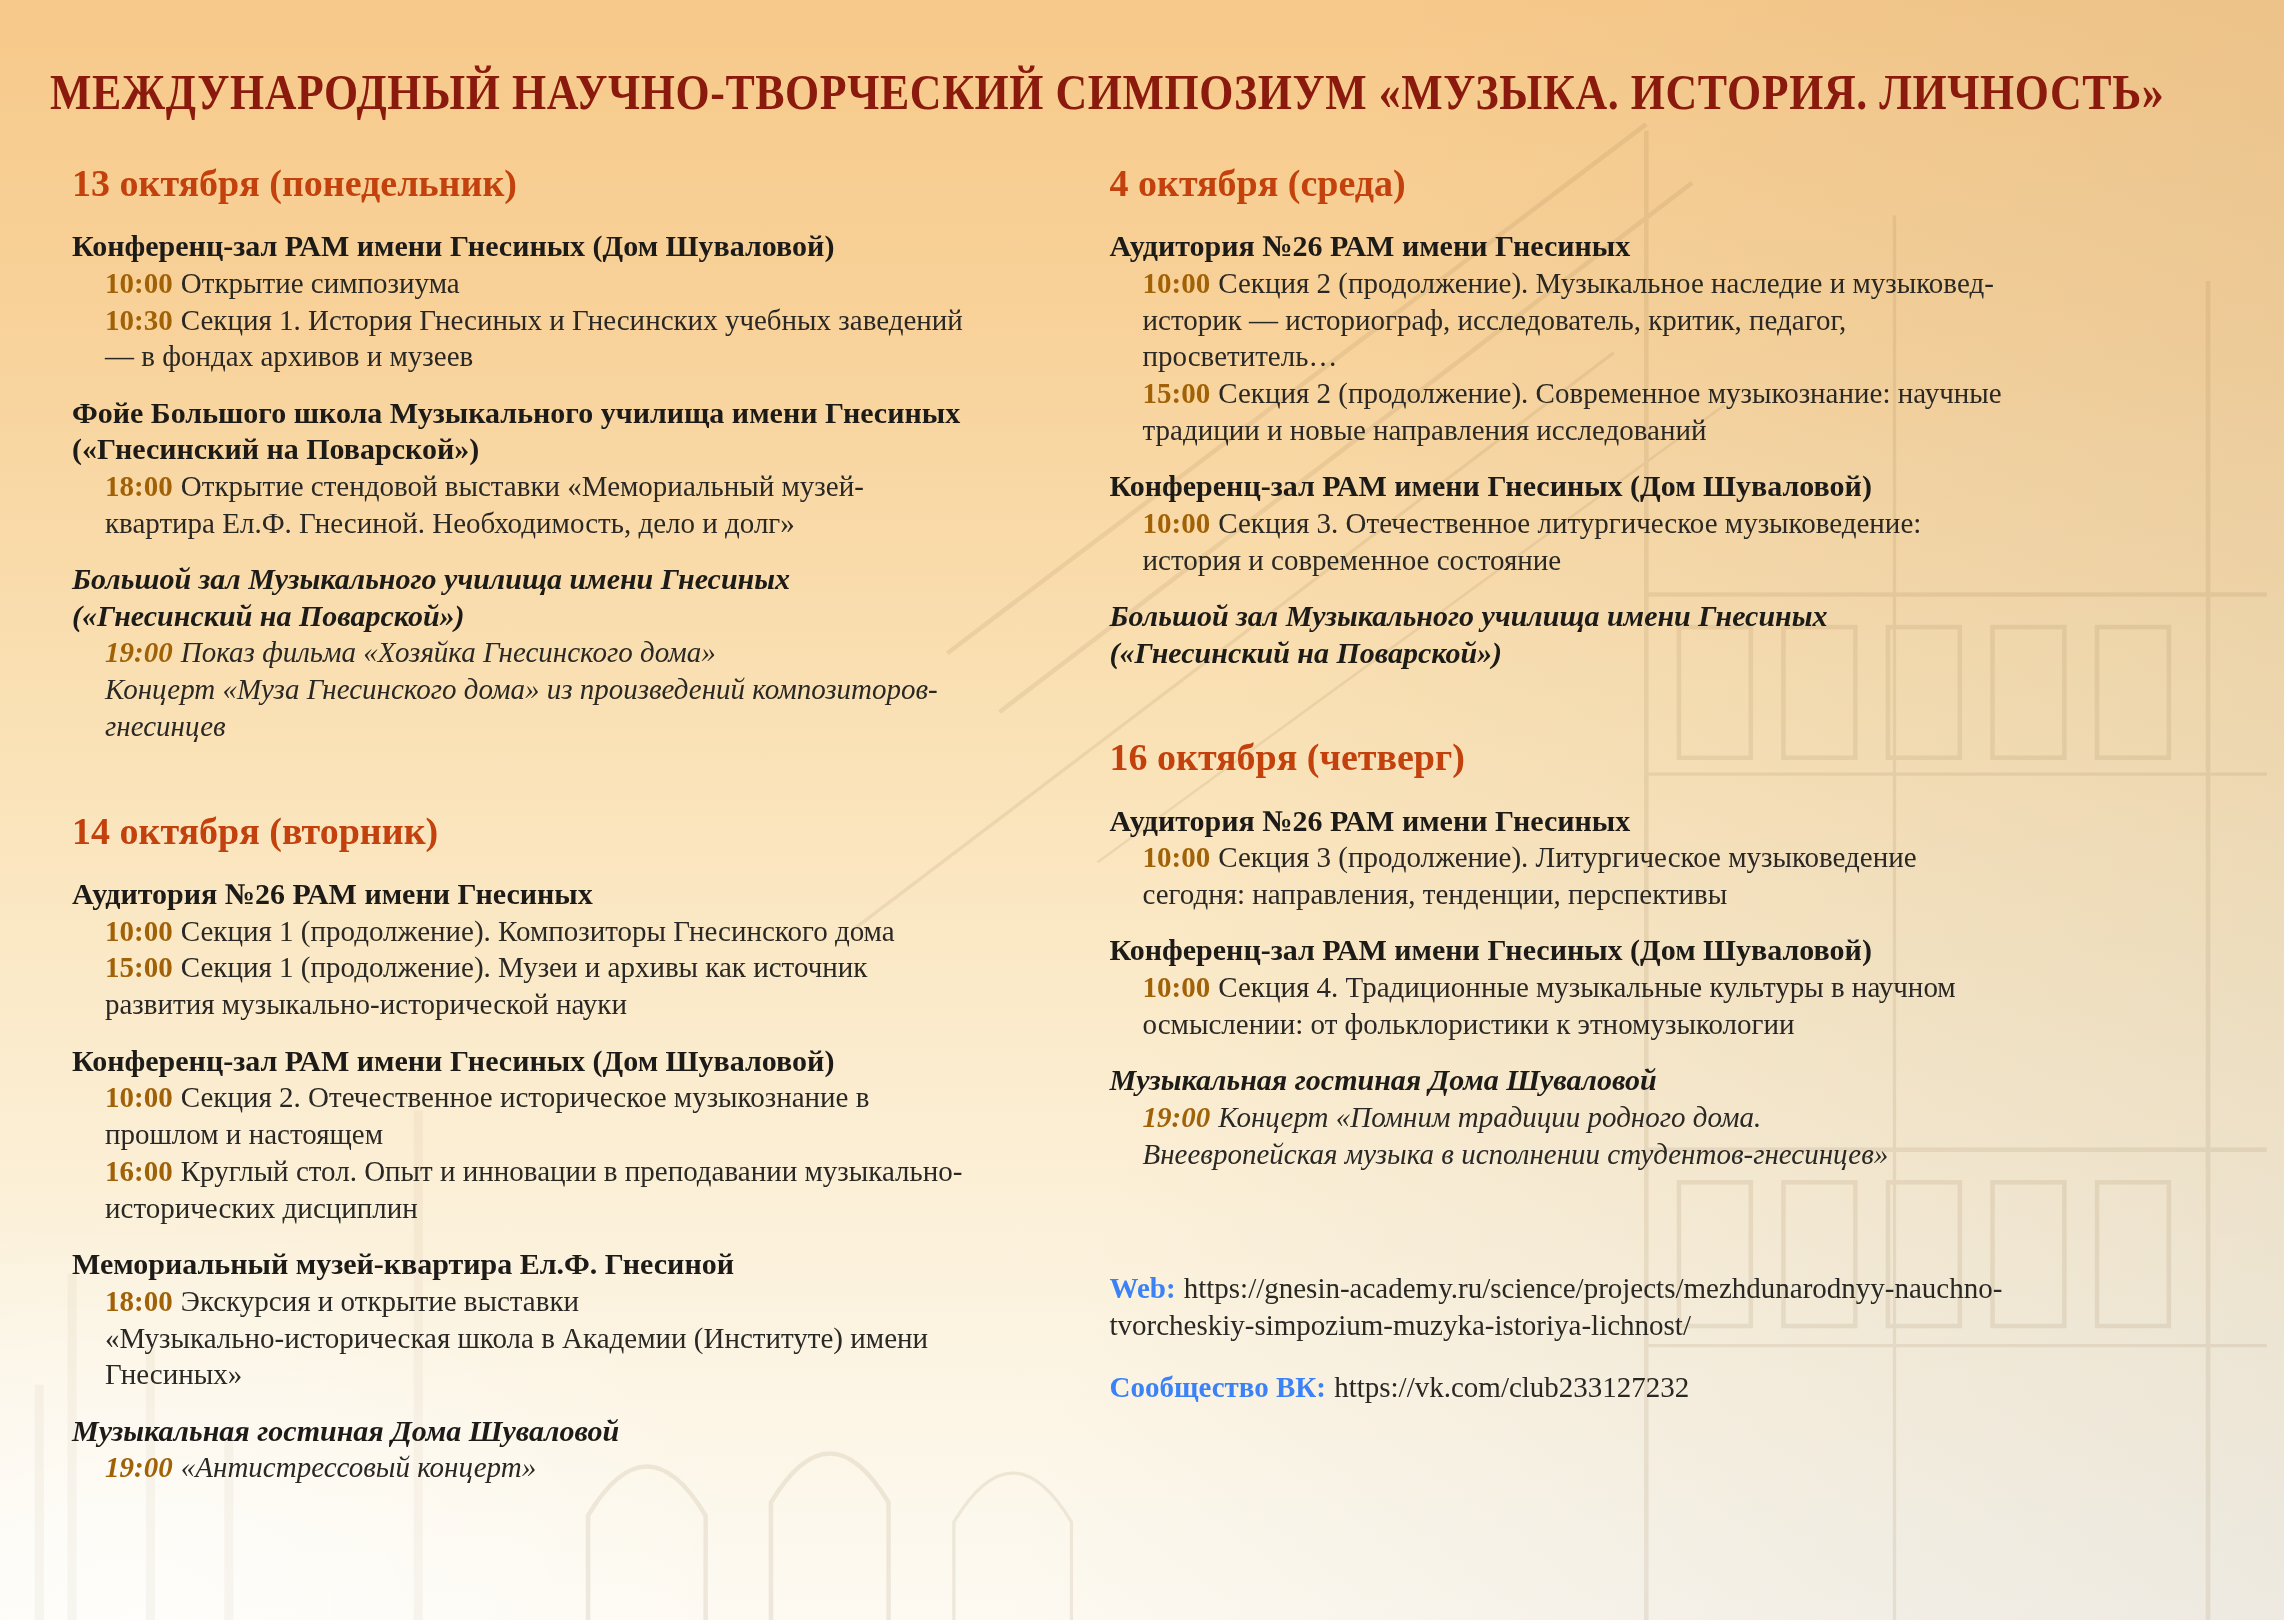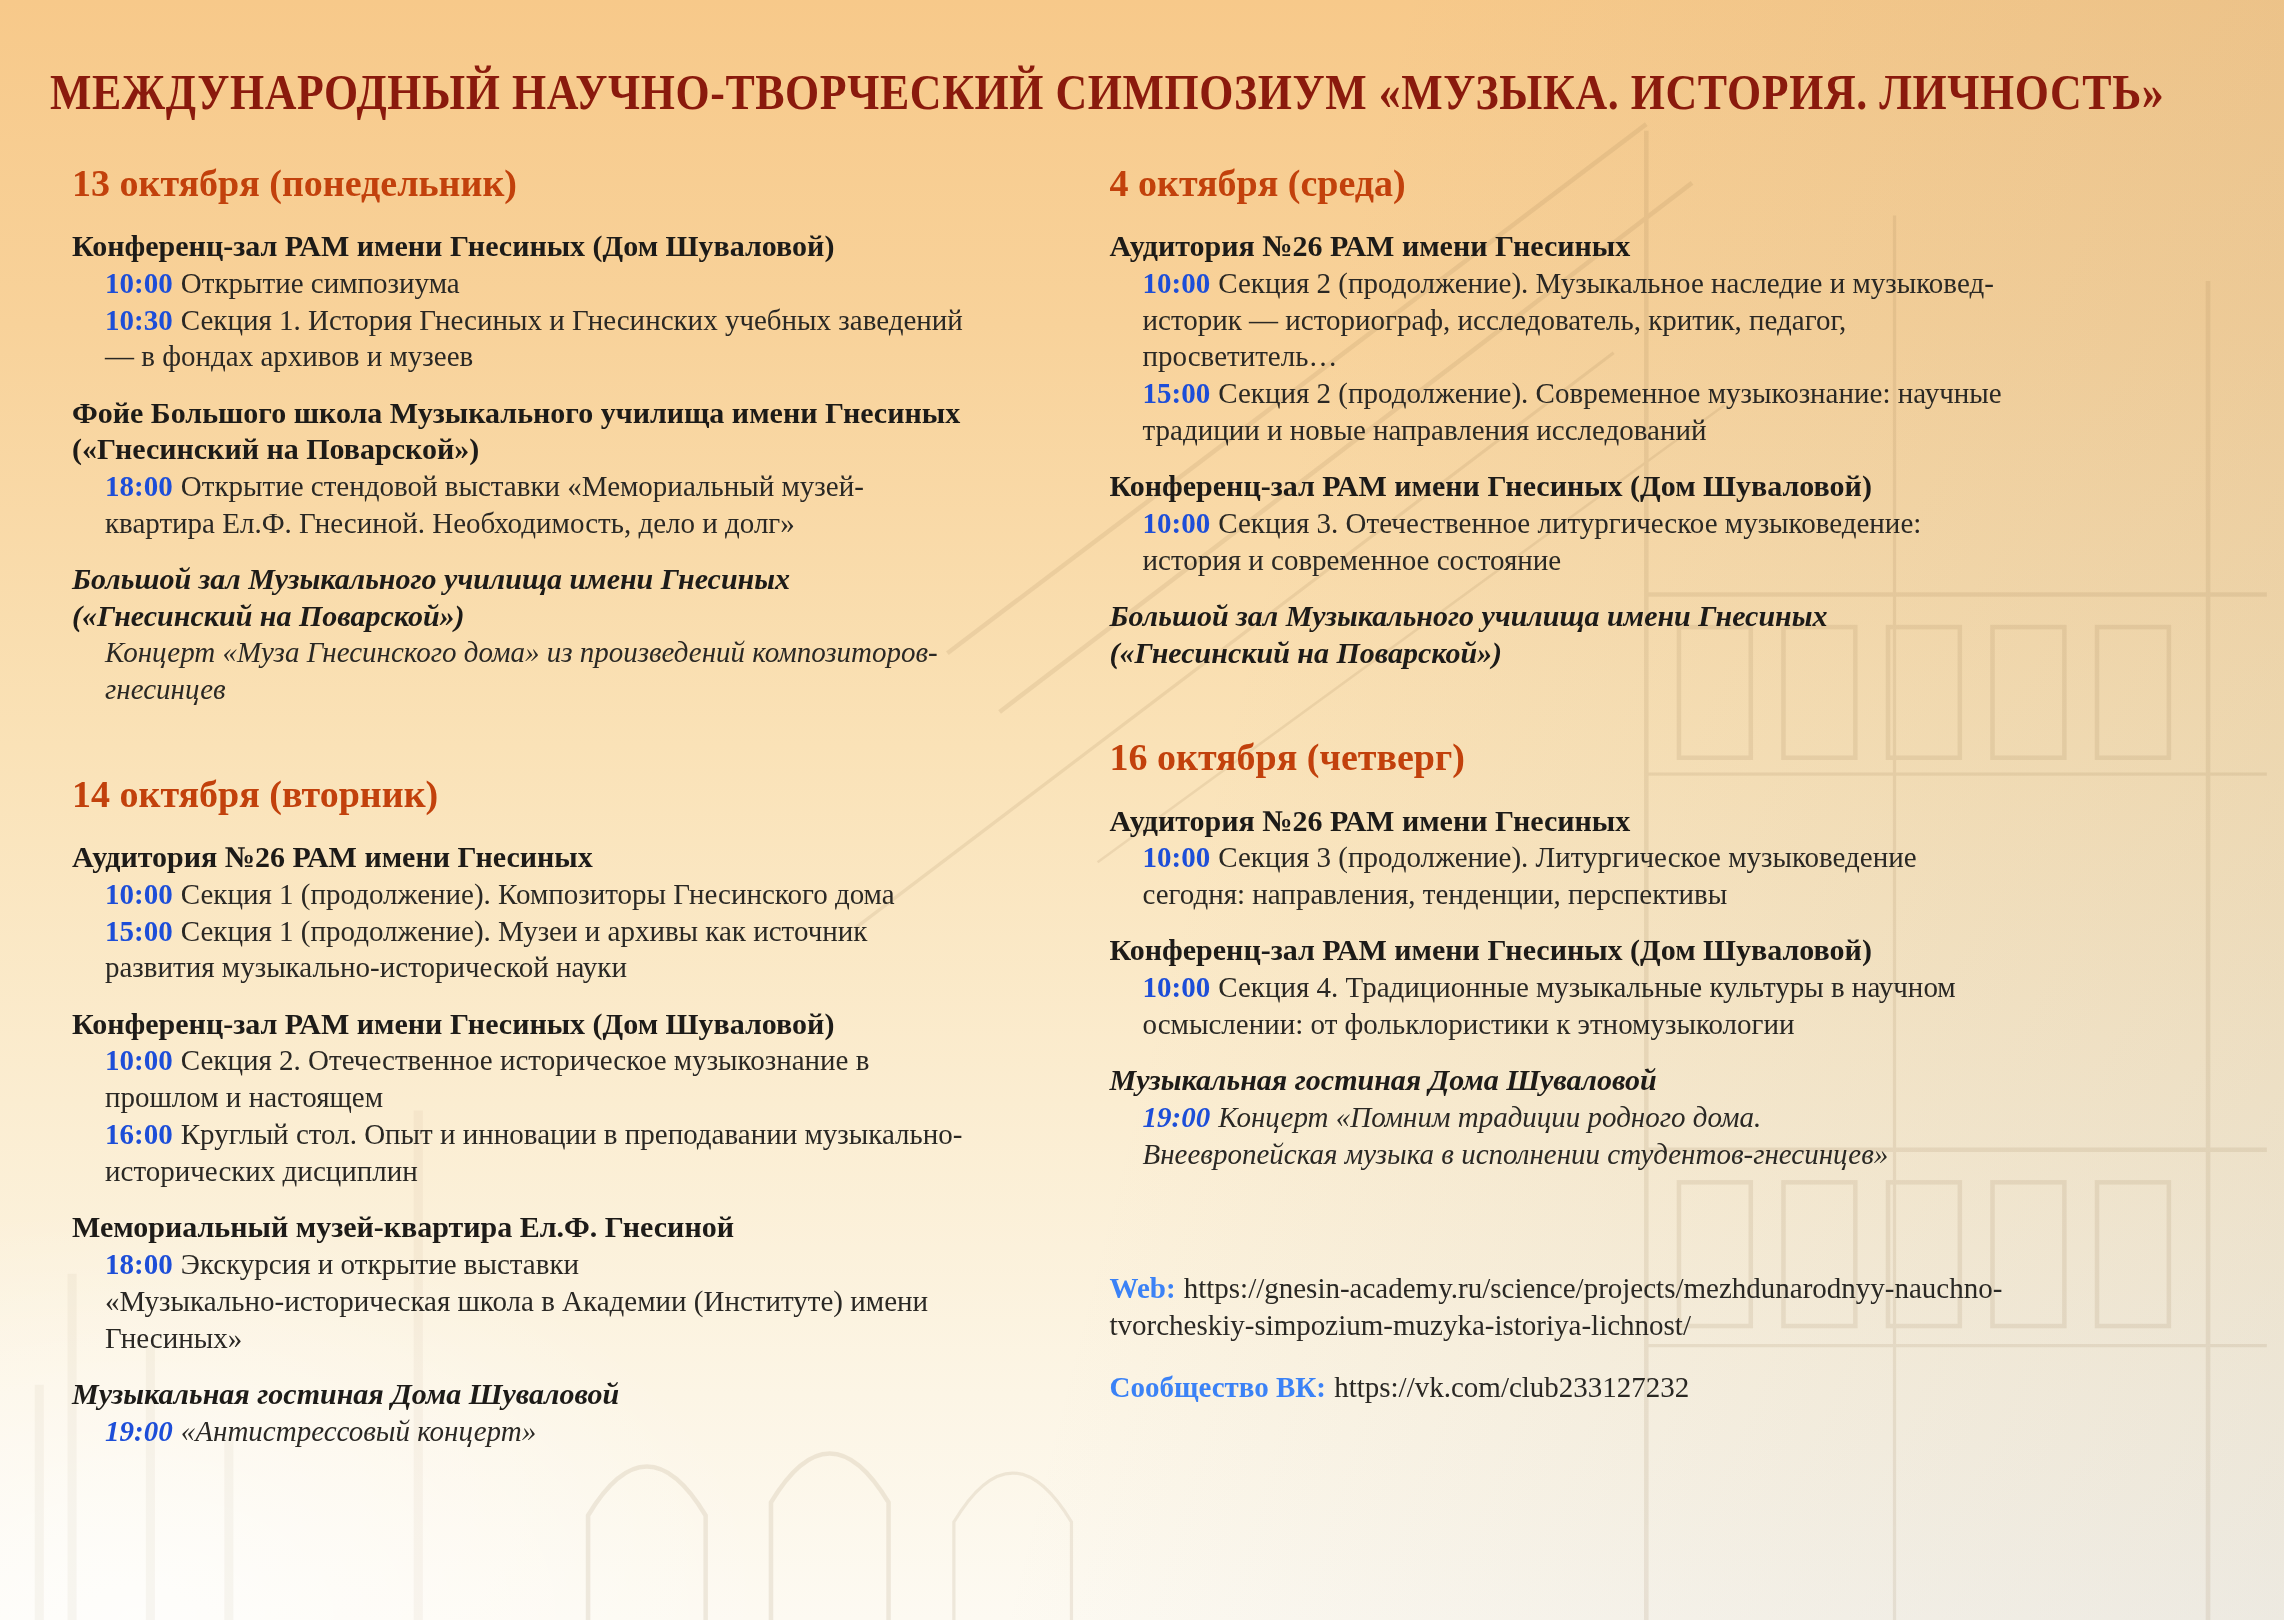--- a/index.html
+++ b/index.html
@@ -37,21 +37,21 @@
   .day + .day { margin-top: 65px; }
 
   .venue { margin: 0 0 19.6px 0; }
   .venue:last-child { margin-bottom: 0; font-style: italic; }
   h3.venue-name {
     margin: 0; font-size: 30px; line-height: 1.22; font-weight: bold; color: #1d1b18;
   }
   p.event {
     margin: 0 0 0 33px; font-size: 29px; line-height: 1.27; color: #2a2824;
   }
-  span.time { font-weight: bold; color: #1d4ed8; margin-right: 0.28em; }
+  span.time { font-weight: bold; color: #a16207; margin-right: 0.28em; }
   span.time:empty { margin-right: 0; }
 
   .footer { margin-top: 98px; }
   .footer p {
     margin: 0 0 25px 0; font-size: 29px; line-height: 1.27;
     overflow-wrap: anywhere; color: #2a2824;
   }
   .footer p:last-child { margin-bottom: 16px; }
   .flabel { font-weight: bold; color: #3b82f6; margin-right: 0.28em; }
 </style>
@@ -118,20 +118,23 @@
         <div class="venue">
           <h3 class="venue-name">Фойе Большого школа Музыкального училища имени Гнесиных («Гнесинский на Поварской»)</h3>
           <p class="event">
             <span class="time">18:00</span><span>Открытие стендовой выставки «Мемориальный музей-квартира Ел.Ф. Гнесиной. Необходимость, дело и долг»</span>
           </p>
         </div>
 
         <div class="venue">
           <h3 class="venue-name">Большой зал Музыкального училища имени Гнесиных («Гнесинский на Поварской»)</h3>
           <p class="event">
+            <span class="time">19:00</span><span>Показ фильма «Хозяйка Гнесинского дома»</span>
+          </p>
+          <p class="event">
             <span class="time"></span><span>Концерт «Муза Гнесинского дома» из произведений композиторов-гнесинцев</span>
           </p>
         </div>
       </section>
 
       <section class="day">
         <h2 class="date">14 октября (вторник)</h2>
 
         <div class="venue">
           <h3 class="venue-name">Аудитория №26 РАМ имени Гнесиных</h3>

